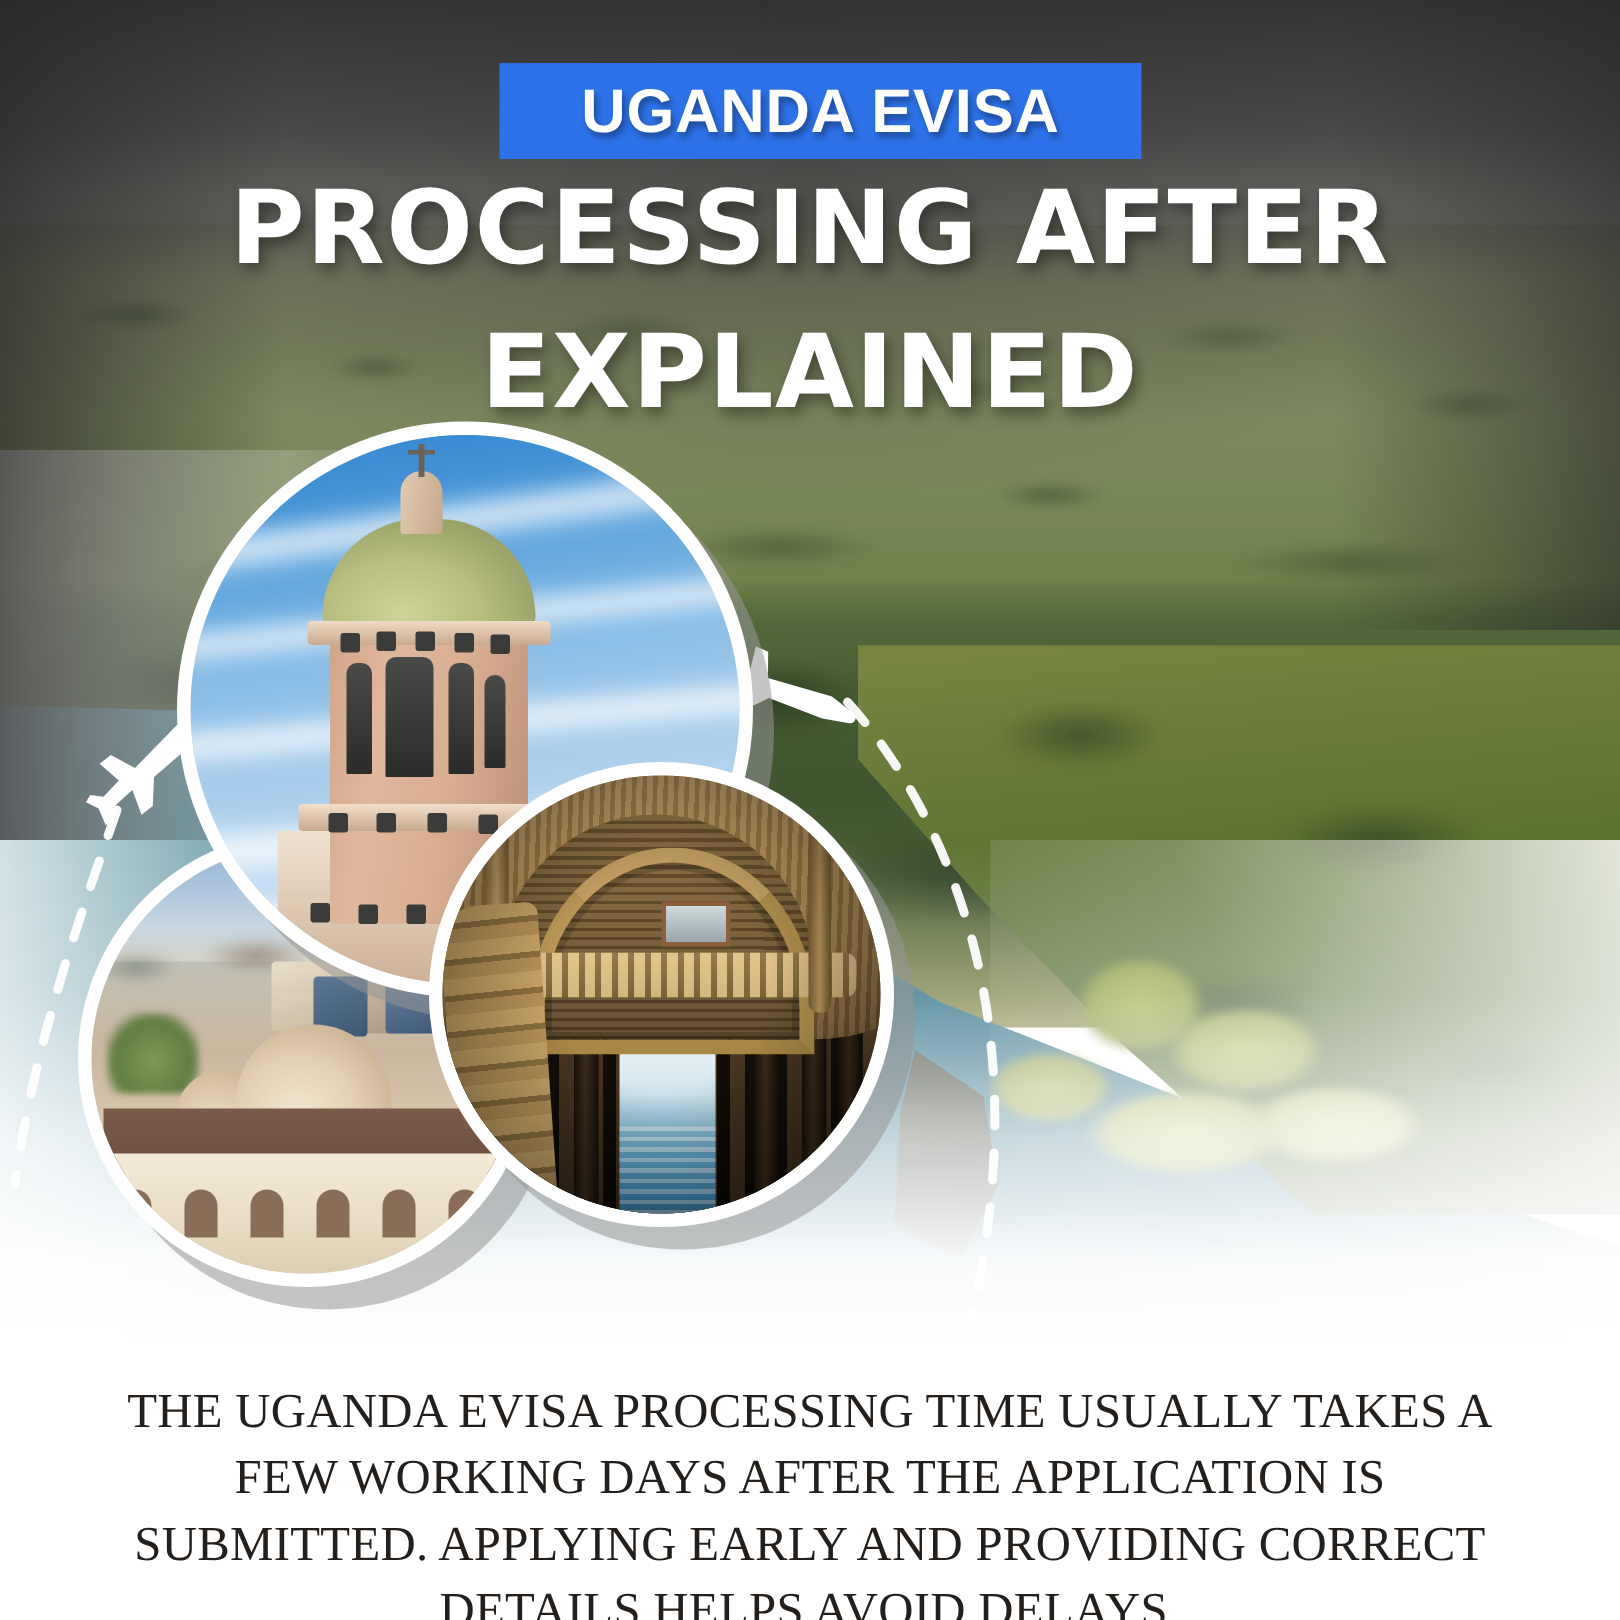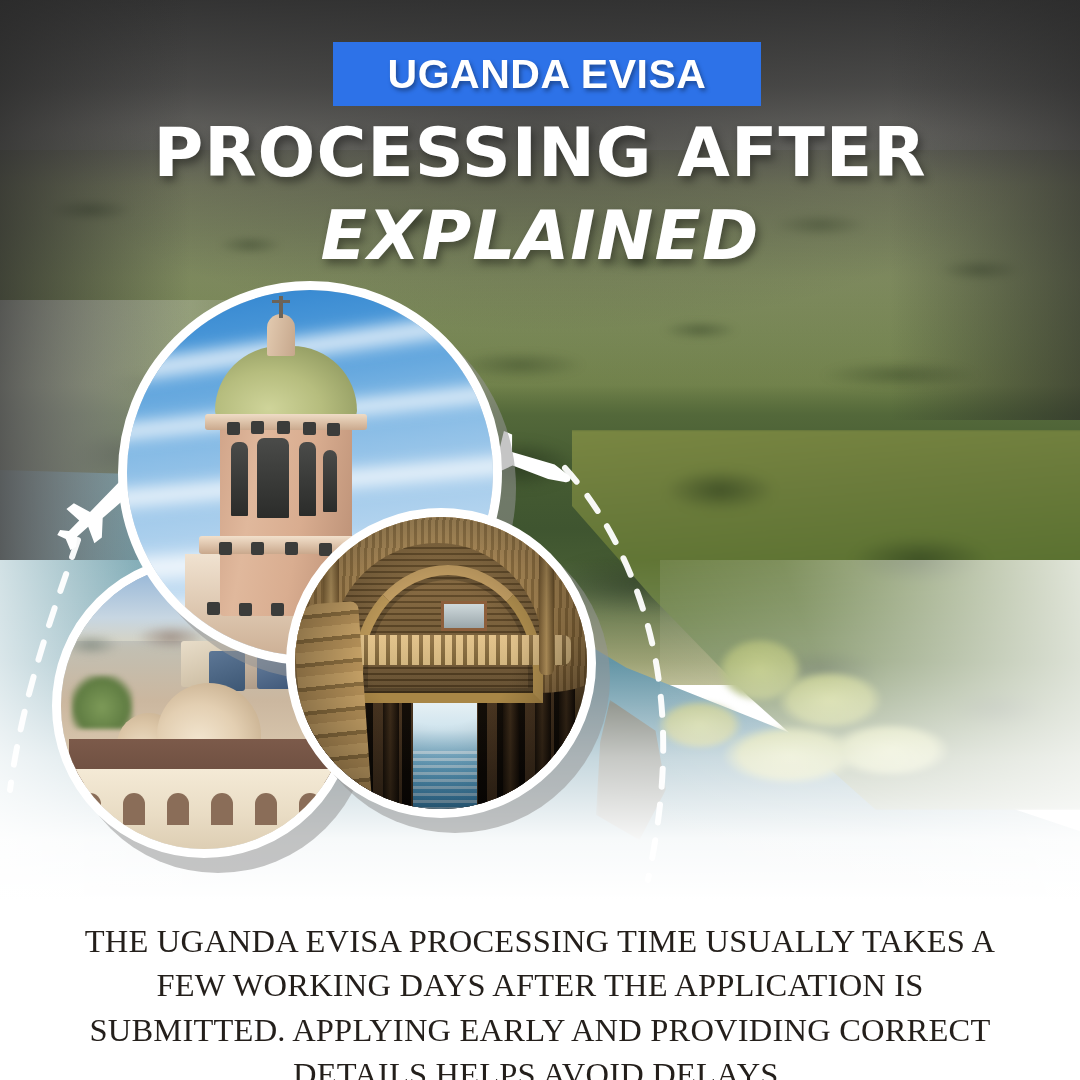--- a/index.html
+++ b/index.html
@@ -193,21 +193,21 @@
     text-align:center;
     color:#ffffff;
     font-family:"DejaVu Sans",sans-serif;
     font-weight:bold;
     font-size:68px;
     line-height:1.04;
     letter-spacing:1px;
     text-shadow:3px 5px 9px rgba(0,0,0,.38);
   }
   .headline .l1{display:block;}
-  .headline .l2{display:block;margin-top:12px;font-style:italic;}
+  .headline .l2{display:block;margin-top:25px;}
 
   
   .flight-layer{position:absolute;left:0;top:0;width:1080px;height:1080px;}
 
   
   .circle{
     position:absolute;border-radius:50%;
     border:9px solid #ffffff;
     overflow:hidden;
     box-shadow:14px 15px 0 0 rgba(150,150,150,.55);

